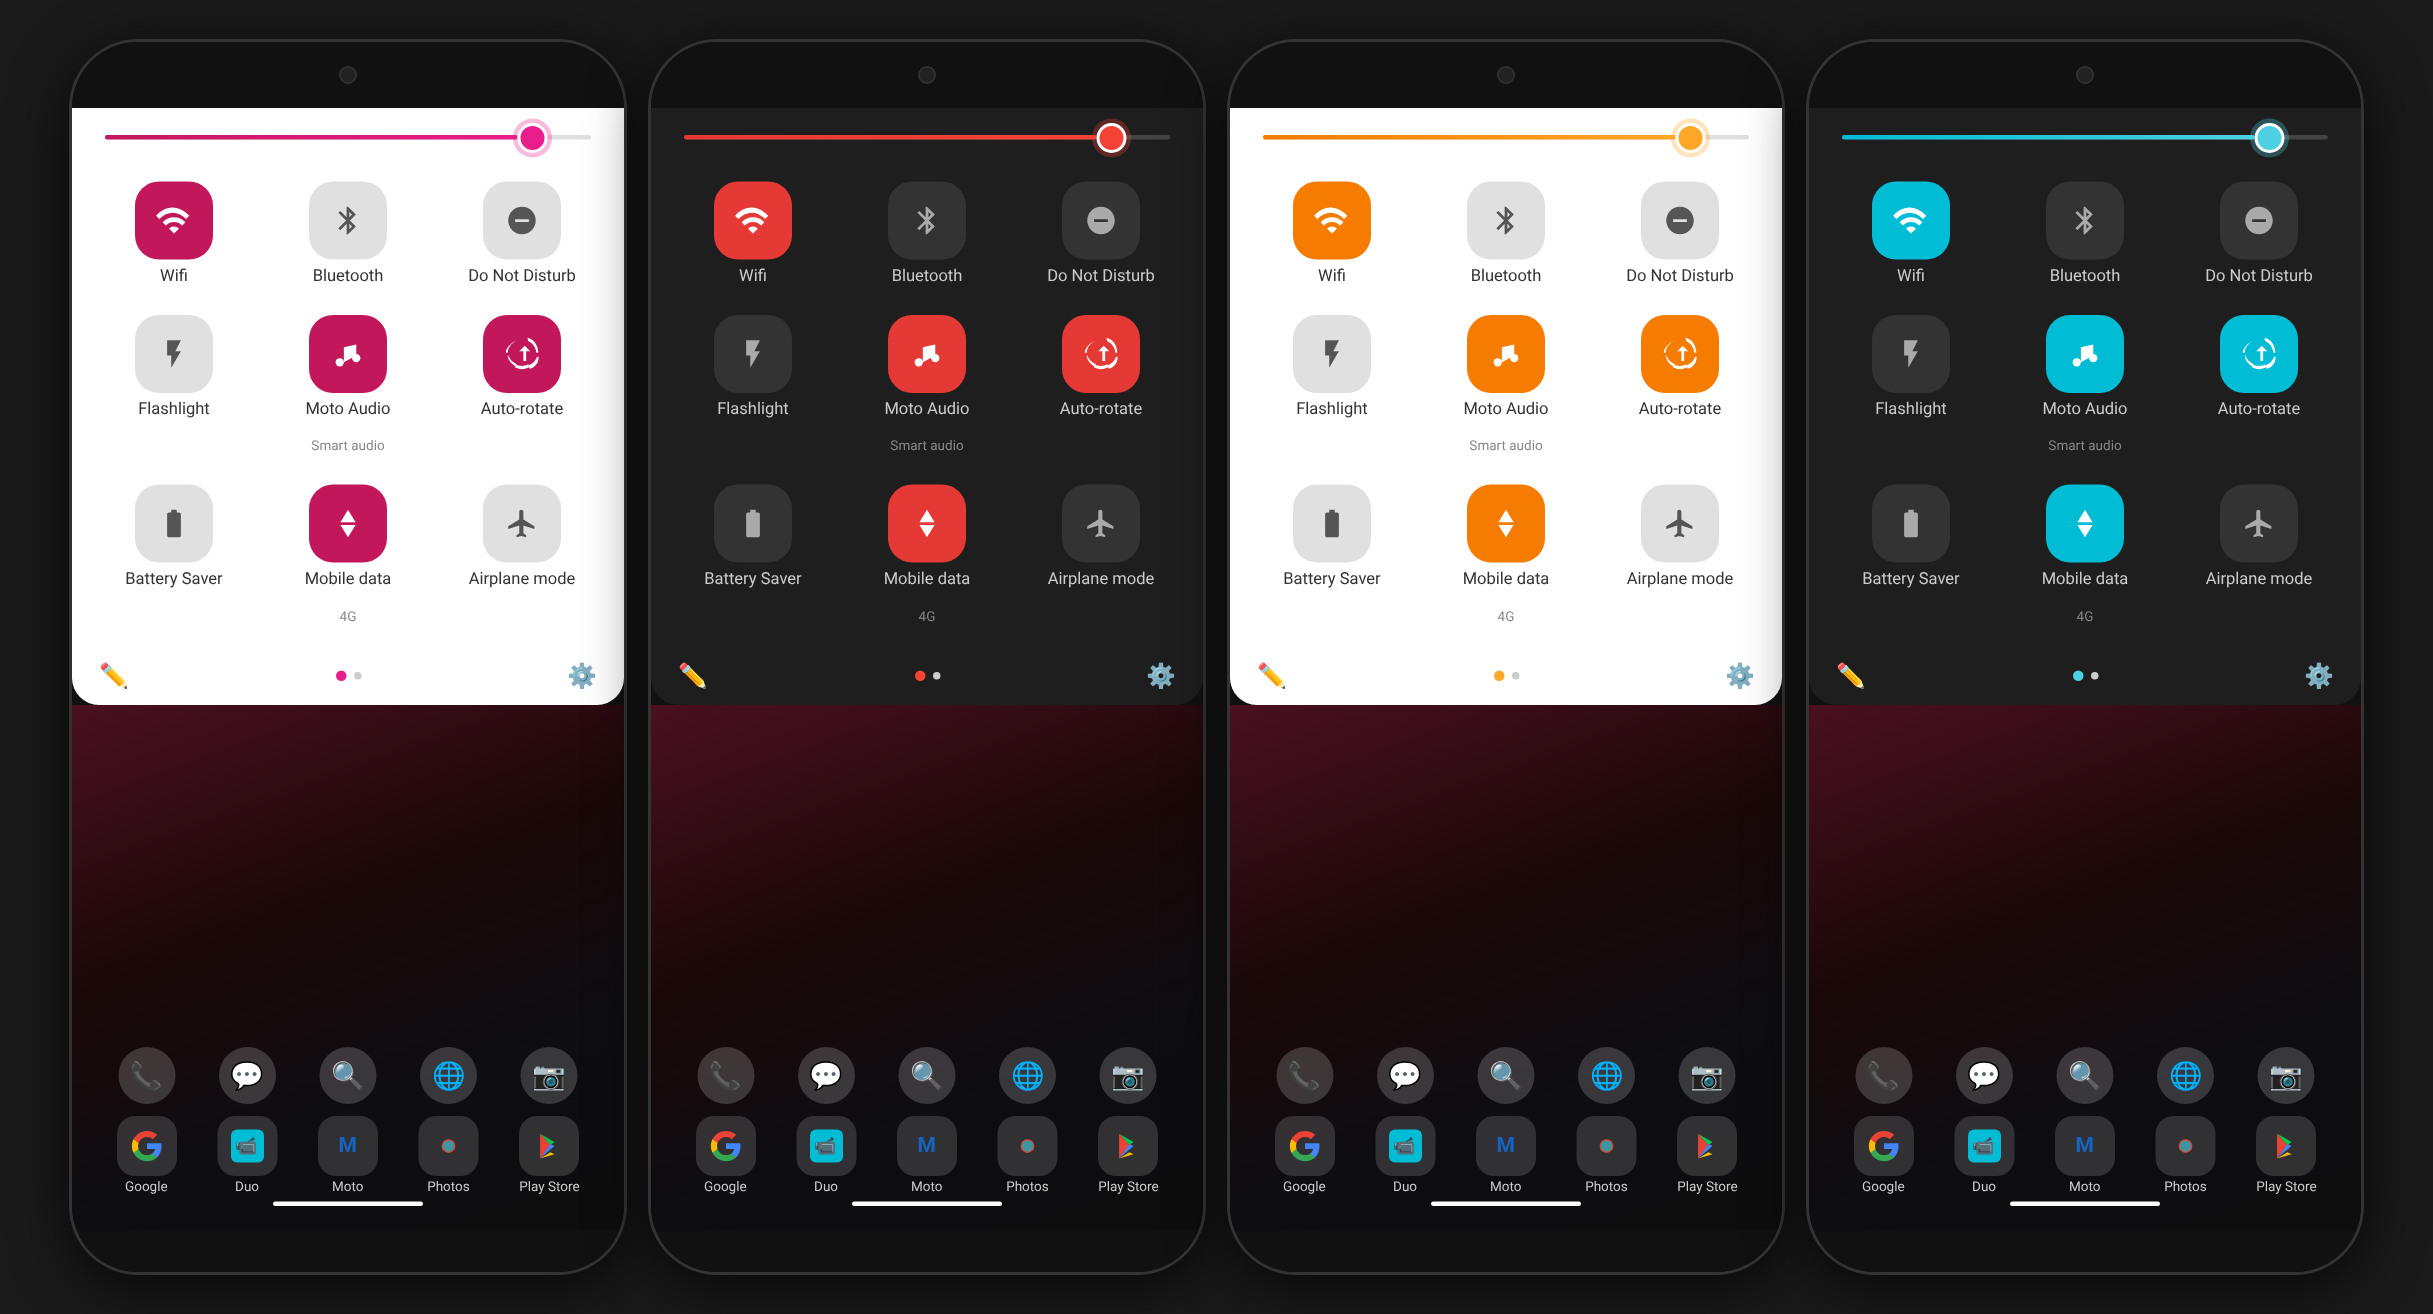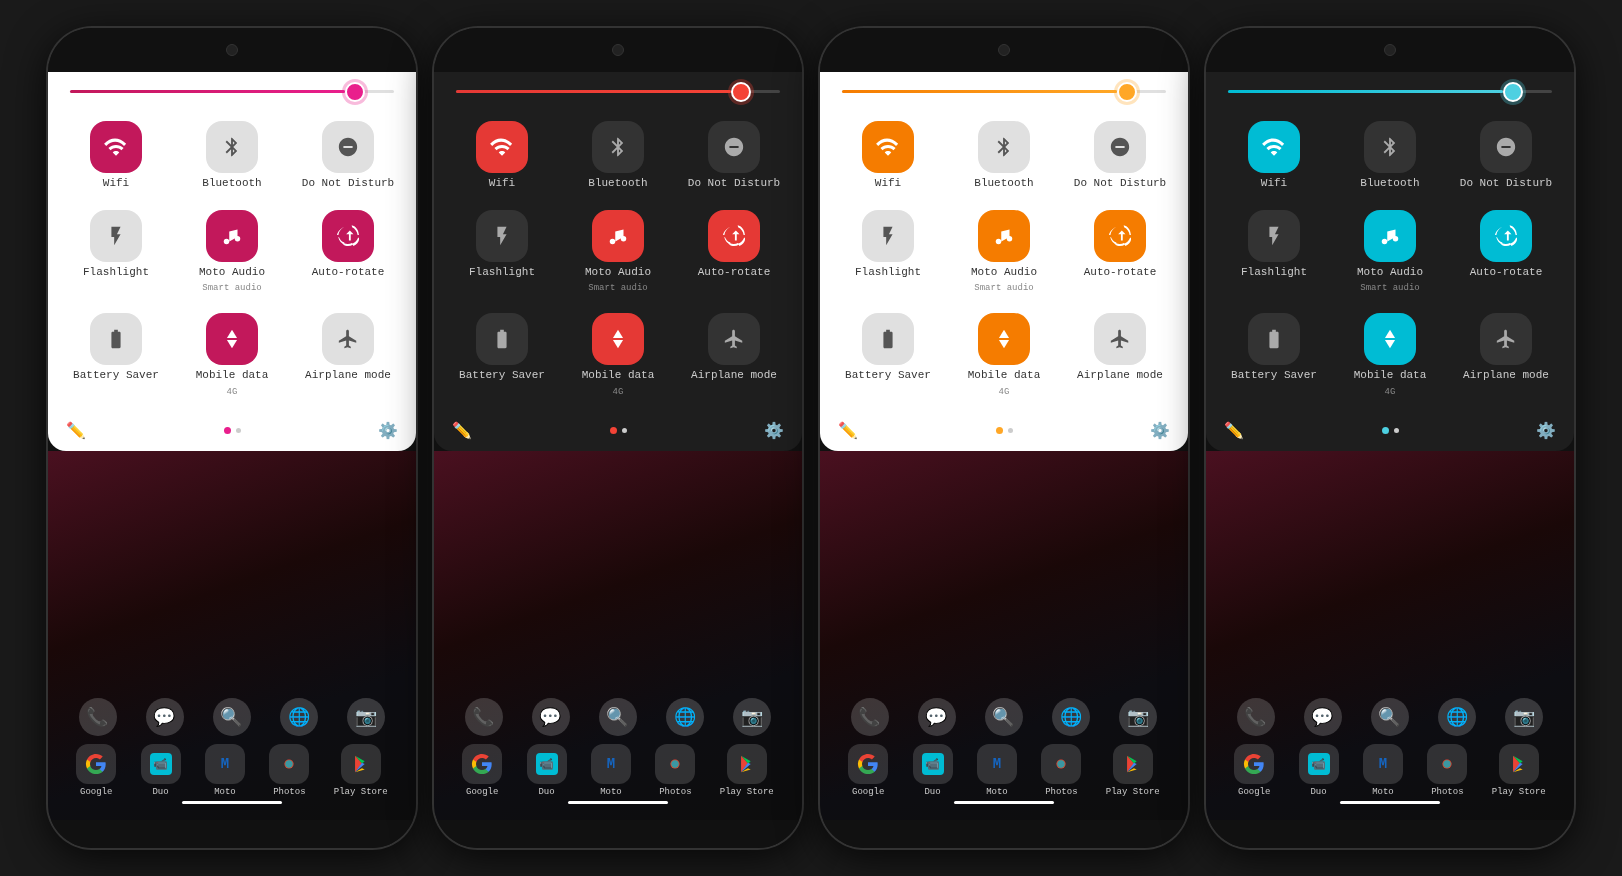--- a/index.html
+++ b/index.html
@@ -23,21 +23,20 @@
     .phone {
       width: 368px;
       height: 820px;
       background: #111;
       border-radius: 44px;
       position: relative;
       box-shadow: 0 0 0 2px #333, 0 8px 40px rgba(0,0,0,0.8);
       overflow: hidden;
       display: flex;
       flex-direction: column;
-      font-family: Liberation Mono, monospace;
     }
     .phone-top {
       height: 44px;
       background: #111;
       display: flex;
       align-items: center;
       justify-content: center;
       flex-shrink: 0;
     }
     .camera-dot {
@@ -125,20 +124,21 @@
     .tile-label {
       font-size: 11px;
       text-align: center;
       line-height: 1.2;
     }
     .tile-label-light { color: #333; }
     .tile-label-dark { color: #ccc; }
     .tile-sublabel {
       font-size: 9px;
       text-align: right;
+      margin-top: 10px;
     }
     .tile-sublabel-light { color: #888; }
     .tile-sublabel-dark { color: #888; }
     .qs-bottom {
       display: flex;
       align-items: center;
       justify-content: space-between;
       padding: 6px 18px 10px 18px;
     }
     .qs-bottom-dots {

